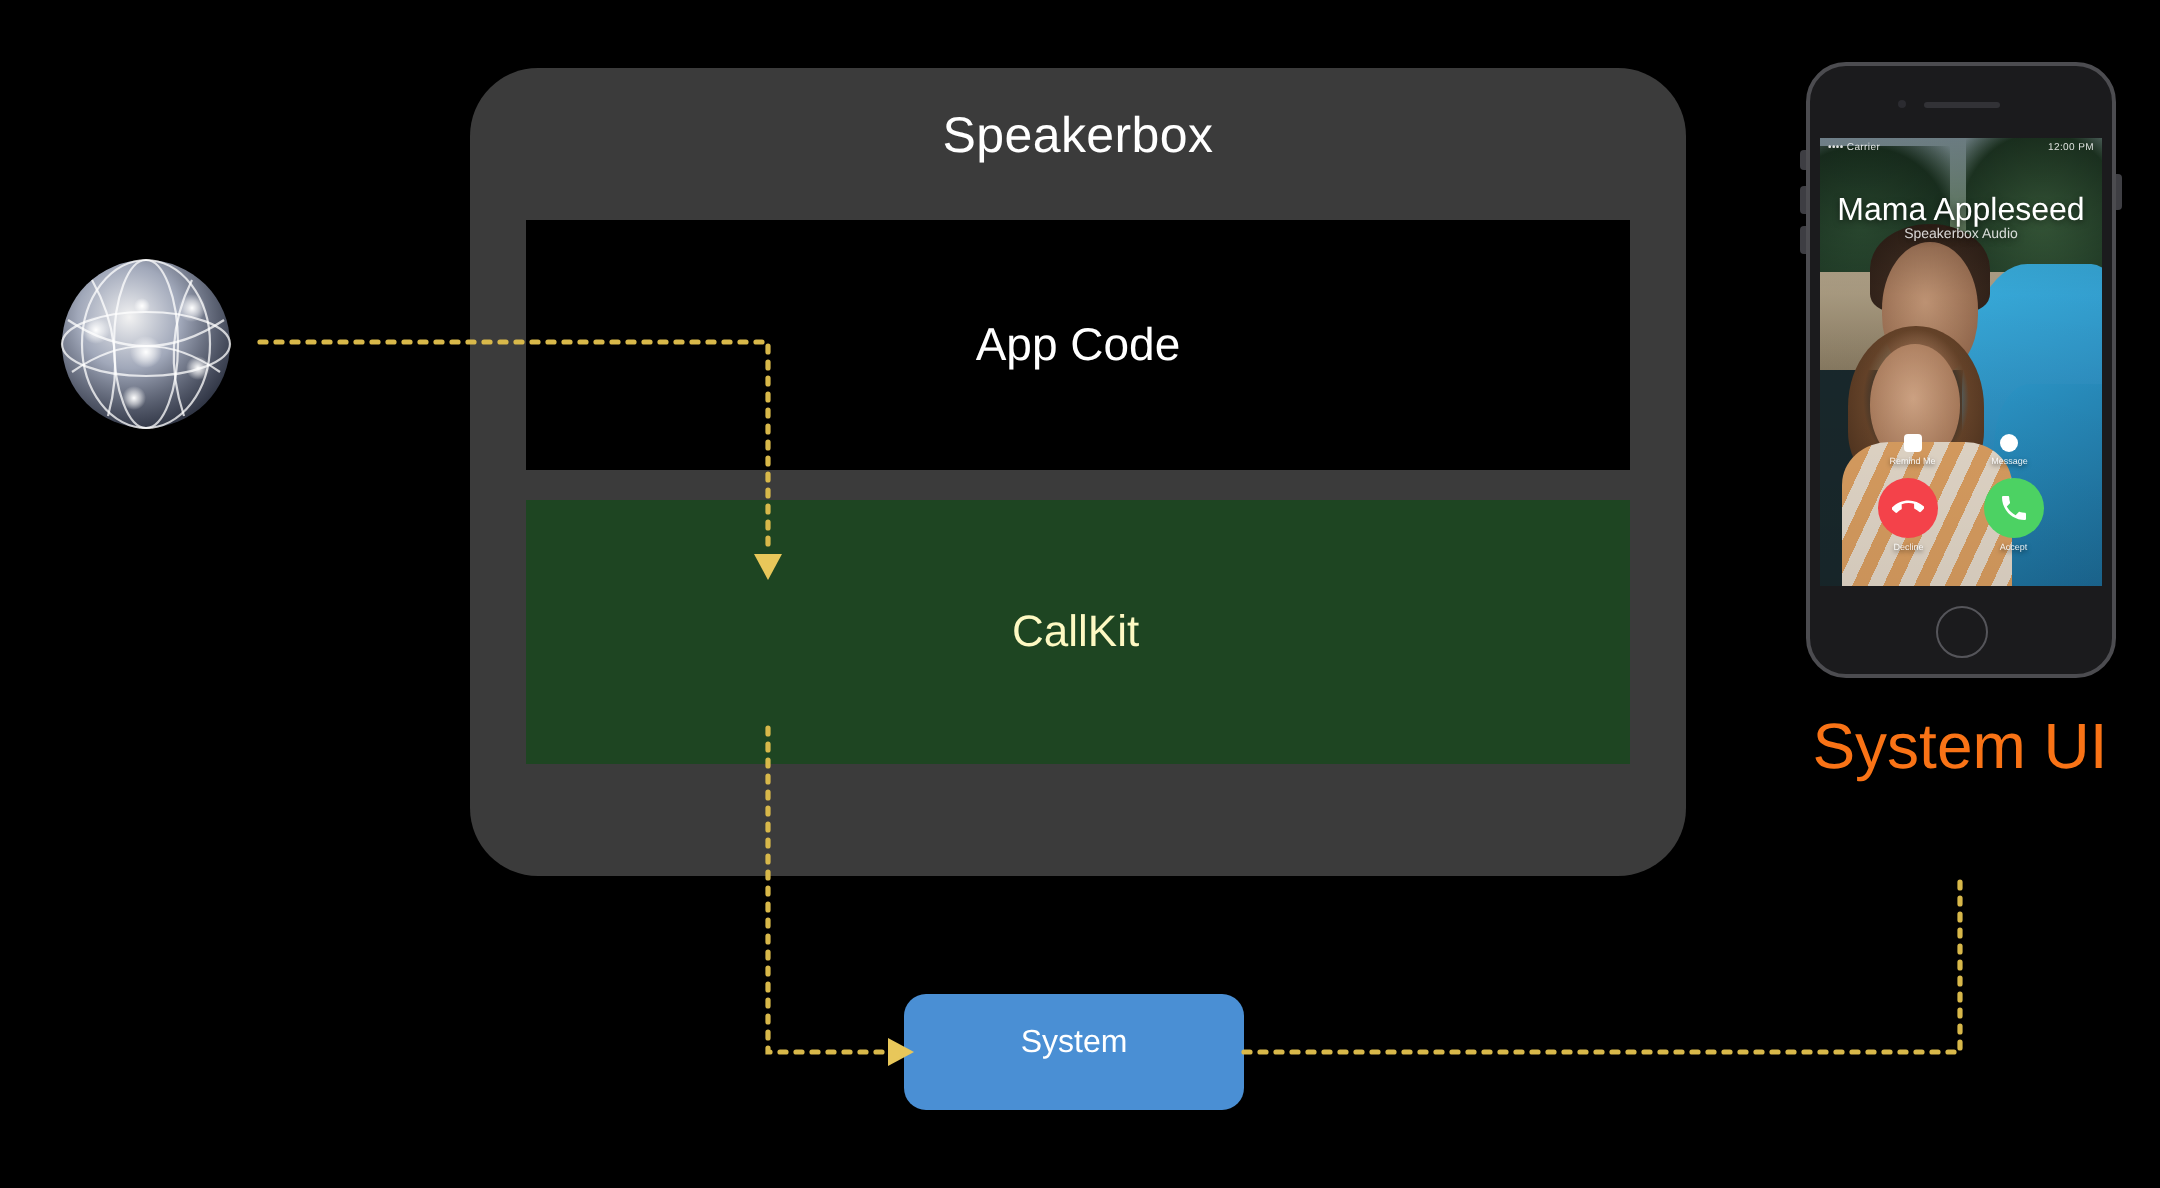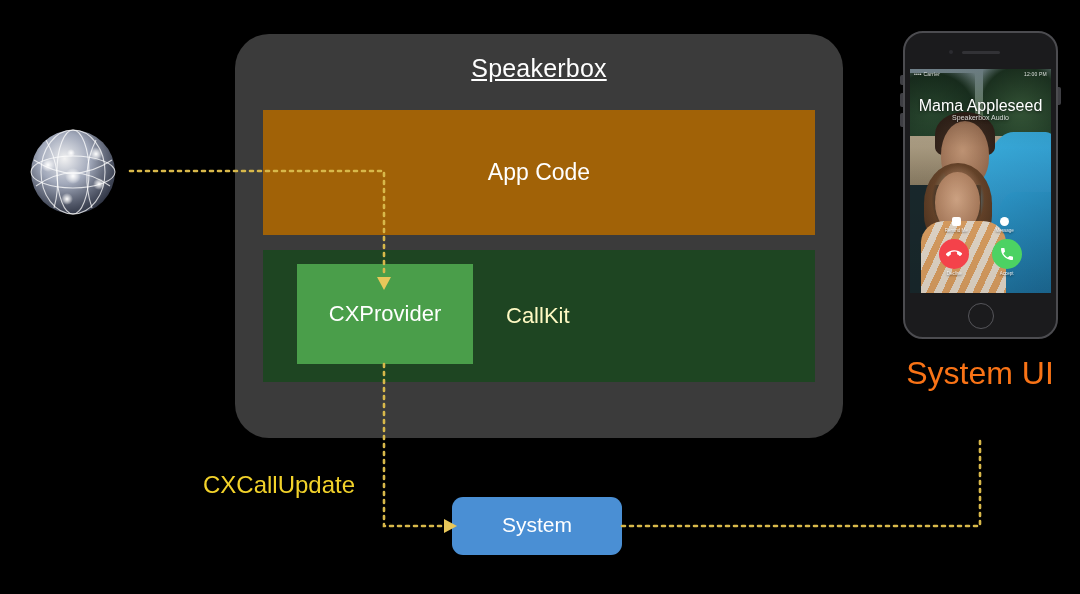--- a/index.html
+++ b/index.html
@@ -31,30 +31,29 @@
     border-radius: 34px;
   }
   .speakerbox-title {
     position: absolute;
     left: 0; top: 20px;
     width: 100%;
     text-align: center;
     color: #ffffff;
     font-size: 25px;
     letter-spacing: 0.2px;
-    text-decoration: underline;
   }
 
   .appcode-box {
     position: absolute;
     left: 28px;
     top: 76px;
     width: 552px;
     height: 125px;
-    background: #a16207;
+    background: #000000;
   }
   .appcode-label {
     position: absolute;
     left: 0; top: 50%;
     width: 100%;
     margin-top: -14px;
     text-align: center;
     color: #ffffff;
     font-size: 23px;
   }
@@ -104,21 +103,21 @@
     background: #4a8fd4;
     border-radius: 11px;
   }
   .system-label {
     position: absolute;
     left: 0; top: 50%;
     width: 100%;
     margin-top: -13px;
     text-align: center;
     color: #ffffff;
-    font-size: 21px;
+    font-size: 16px;
   }
 
   
   .cxcallupdate-label {
     position: absolute;
     left: 203px;
     top: 471px;
     color: #f2d22a;
     font-size: 24px;
     white-space: nowrap;
@@ -425,31 +424,27 @@
 
   <div class="speakerbox">
     <div class="speakerbox-title">Speakerbox</div>
 
     <div class="appcode-box">
       <div class="appcode-label">App Code</div>
     </div>
 
     <div class="callkit-box">
       <div class="callkit-label">CallKit</div>
-      <div class="cxprovider-box">
-        <div class="cxprovider-label">CXProvider</div>
-      </div>
     </div>
   </div>
 
   <div class="system-box">
     <div class="system-label">System</div>
   </div>
 
-  <div class="cxcallupdate-label">CXCallUpdate</div>
 
   <div class="systemui-label">System UI</div>
 
   <div class="phone">
     <div class="phone-body"></div>
     <div class="phone-btn-left" style="top:62px; height:14px;"></div>
     <div class="phone-btn-left" style="top:82px; height:14px;"></div>
     <div class="phone-btn-left" style="top:44px; height:10px;"></div>
     <div class="phone-btn-right" style="top:56px; height:18px;"></div>
     <div class="phone-camera"></div>

